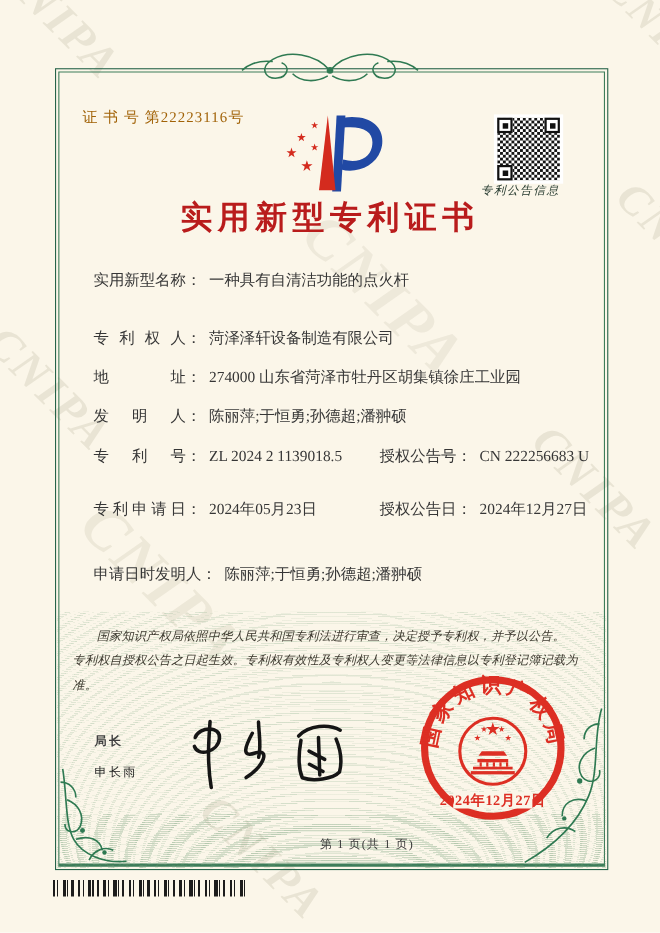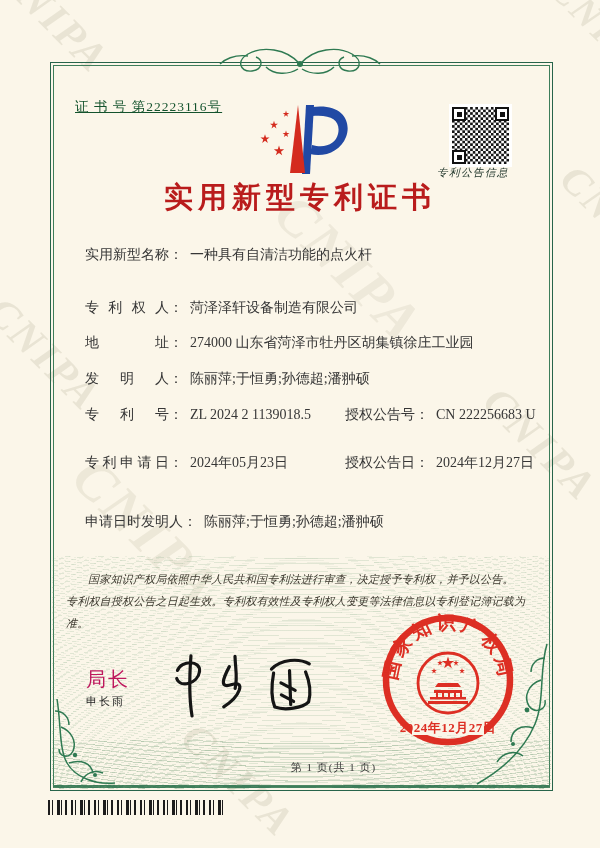--- a/index.html
+++ b/index.html
@@ -39,21 +39,21 @@
   }
   .guilloche-band {
     position:absolute; left:52px; top:740px; width:499px; height:49px;
     background:repeating-radial-gradient(160% 130% at 50% 290%, rgba(104,150,110,0.30) 0 1px, rgba(0,0,0,0) 1px 4.5px);
   }
   .ornament { position:absolute; pointer-events:none; }
   .orn-top    { left:170px; top:44px; }
   .orn-bl     { left:51px;  top:697px; }
   .orn-br     { left:457px; top:640px; }
   
-  .cert-no { position:absolute; left:75px; top:98px; font-size:13.5px; color:#14532d; letter-spacing:1px;text-decoration:underline; }
+  .cert-no { position:absolute; left:75px; top:98px; font-size:13.5px; color:#a16207; letter-spacing:1px; }
   .qr {
     position:absolute; left:452px; top:107px; width:57px; height:57px; background:#fff;
     background-image:repeating-conic-gradient(#141414 0 25%, #ffffff 0 50%);
     background-size:5.2px 5.2px; outline:3px solid #fff;
   }
   .finder { position:absolute; width:14px; height:14px; border:2.8px solid #111; background:#fff; }
   .finder::after { content:""; position:absolute; left:2.6px; top:2.6px; width:5px; height:5px; background:#111; }
   .f-tl{ left:0; top:0; } .f-tr{ right:0; top:0; } .f-bl{ left:0; bottom:0; }
   .qr-caption {
     position:absolute; left:437px; top:166px; width:90px; text-align:left;
@@ -79,21 +79,21 @@
   .rcol { position:absolute; left:260px; }
   .rlbl { display:inline-block; width:70px; }
   
   .statement {
     position:absolute; left:66px; top:568px; width:474px;
     font-size:11px; font-style:italic; color:#3c382e; line-height:22px; letter-spacing:0.2px;
   }
   .statement .l1 { display:block; text-indent:2em; }
   .statement .l2 { display:block; }
   
-  .sig-title { position:absolute; left:86px; top:666px; font-size:20px; color:#be185d; letter-spacing:2px; }
+  .sig-title { position:absolute; left:86px; top:666px; font-size:11px; color:#404040; letter-spacing:2px;font-weight:bold; }
   .sig-name  { position:absolute; left:86px; top:694px; font-size:11px; color:#222; letter-spacing:2px; }
   .signature { position:absolute; left:160px; top:646px; transform:rotate(-2deg); }
   
   .seal { position:absolute; left:379px; top:611px; opacity:0.94; }
   
   .page-info { position:absolute; left:50px; top:760px; width:567px; text-align:center; font-size:11px; color:#3b3b3b; letter-spacing:1px; }
   .barcode {
     position:absolute; left:48px; top:800px; width:178px; height:15px;
     background:repeating-linear-gradient(90deg,
       #1c1c1c 0 2px,  rgba(0,0,0,0) 2px 4px,

